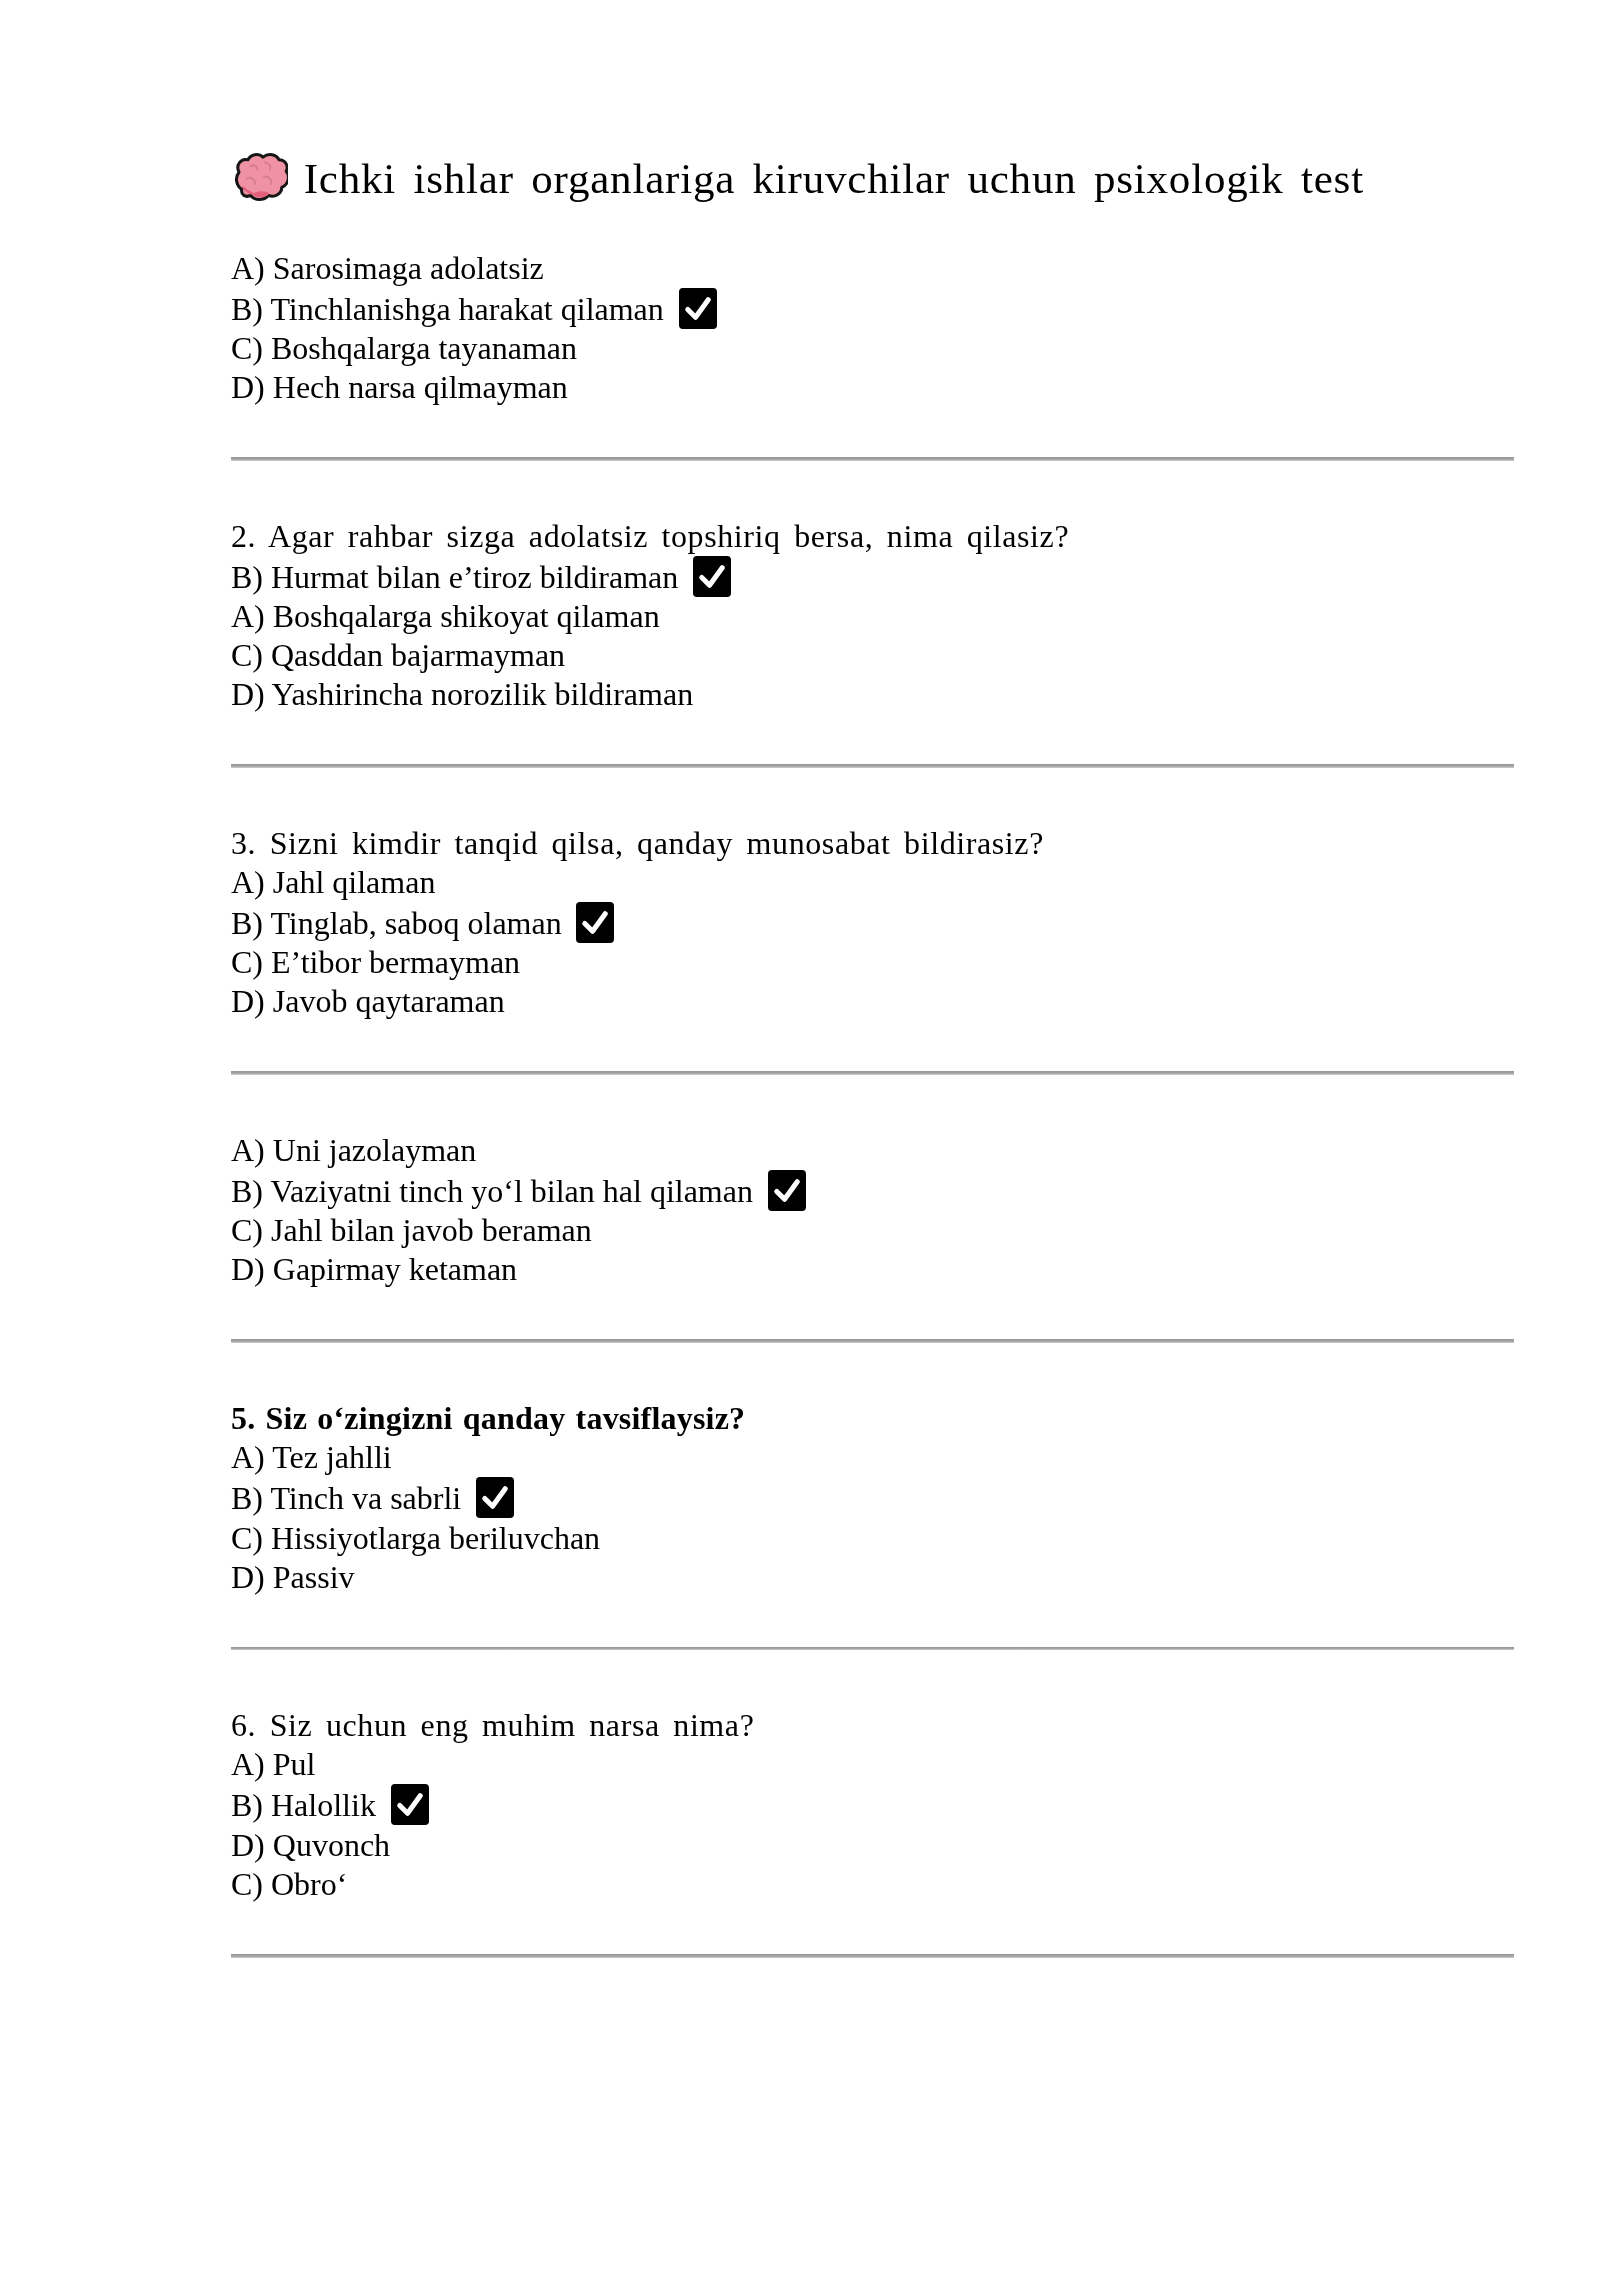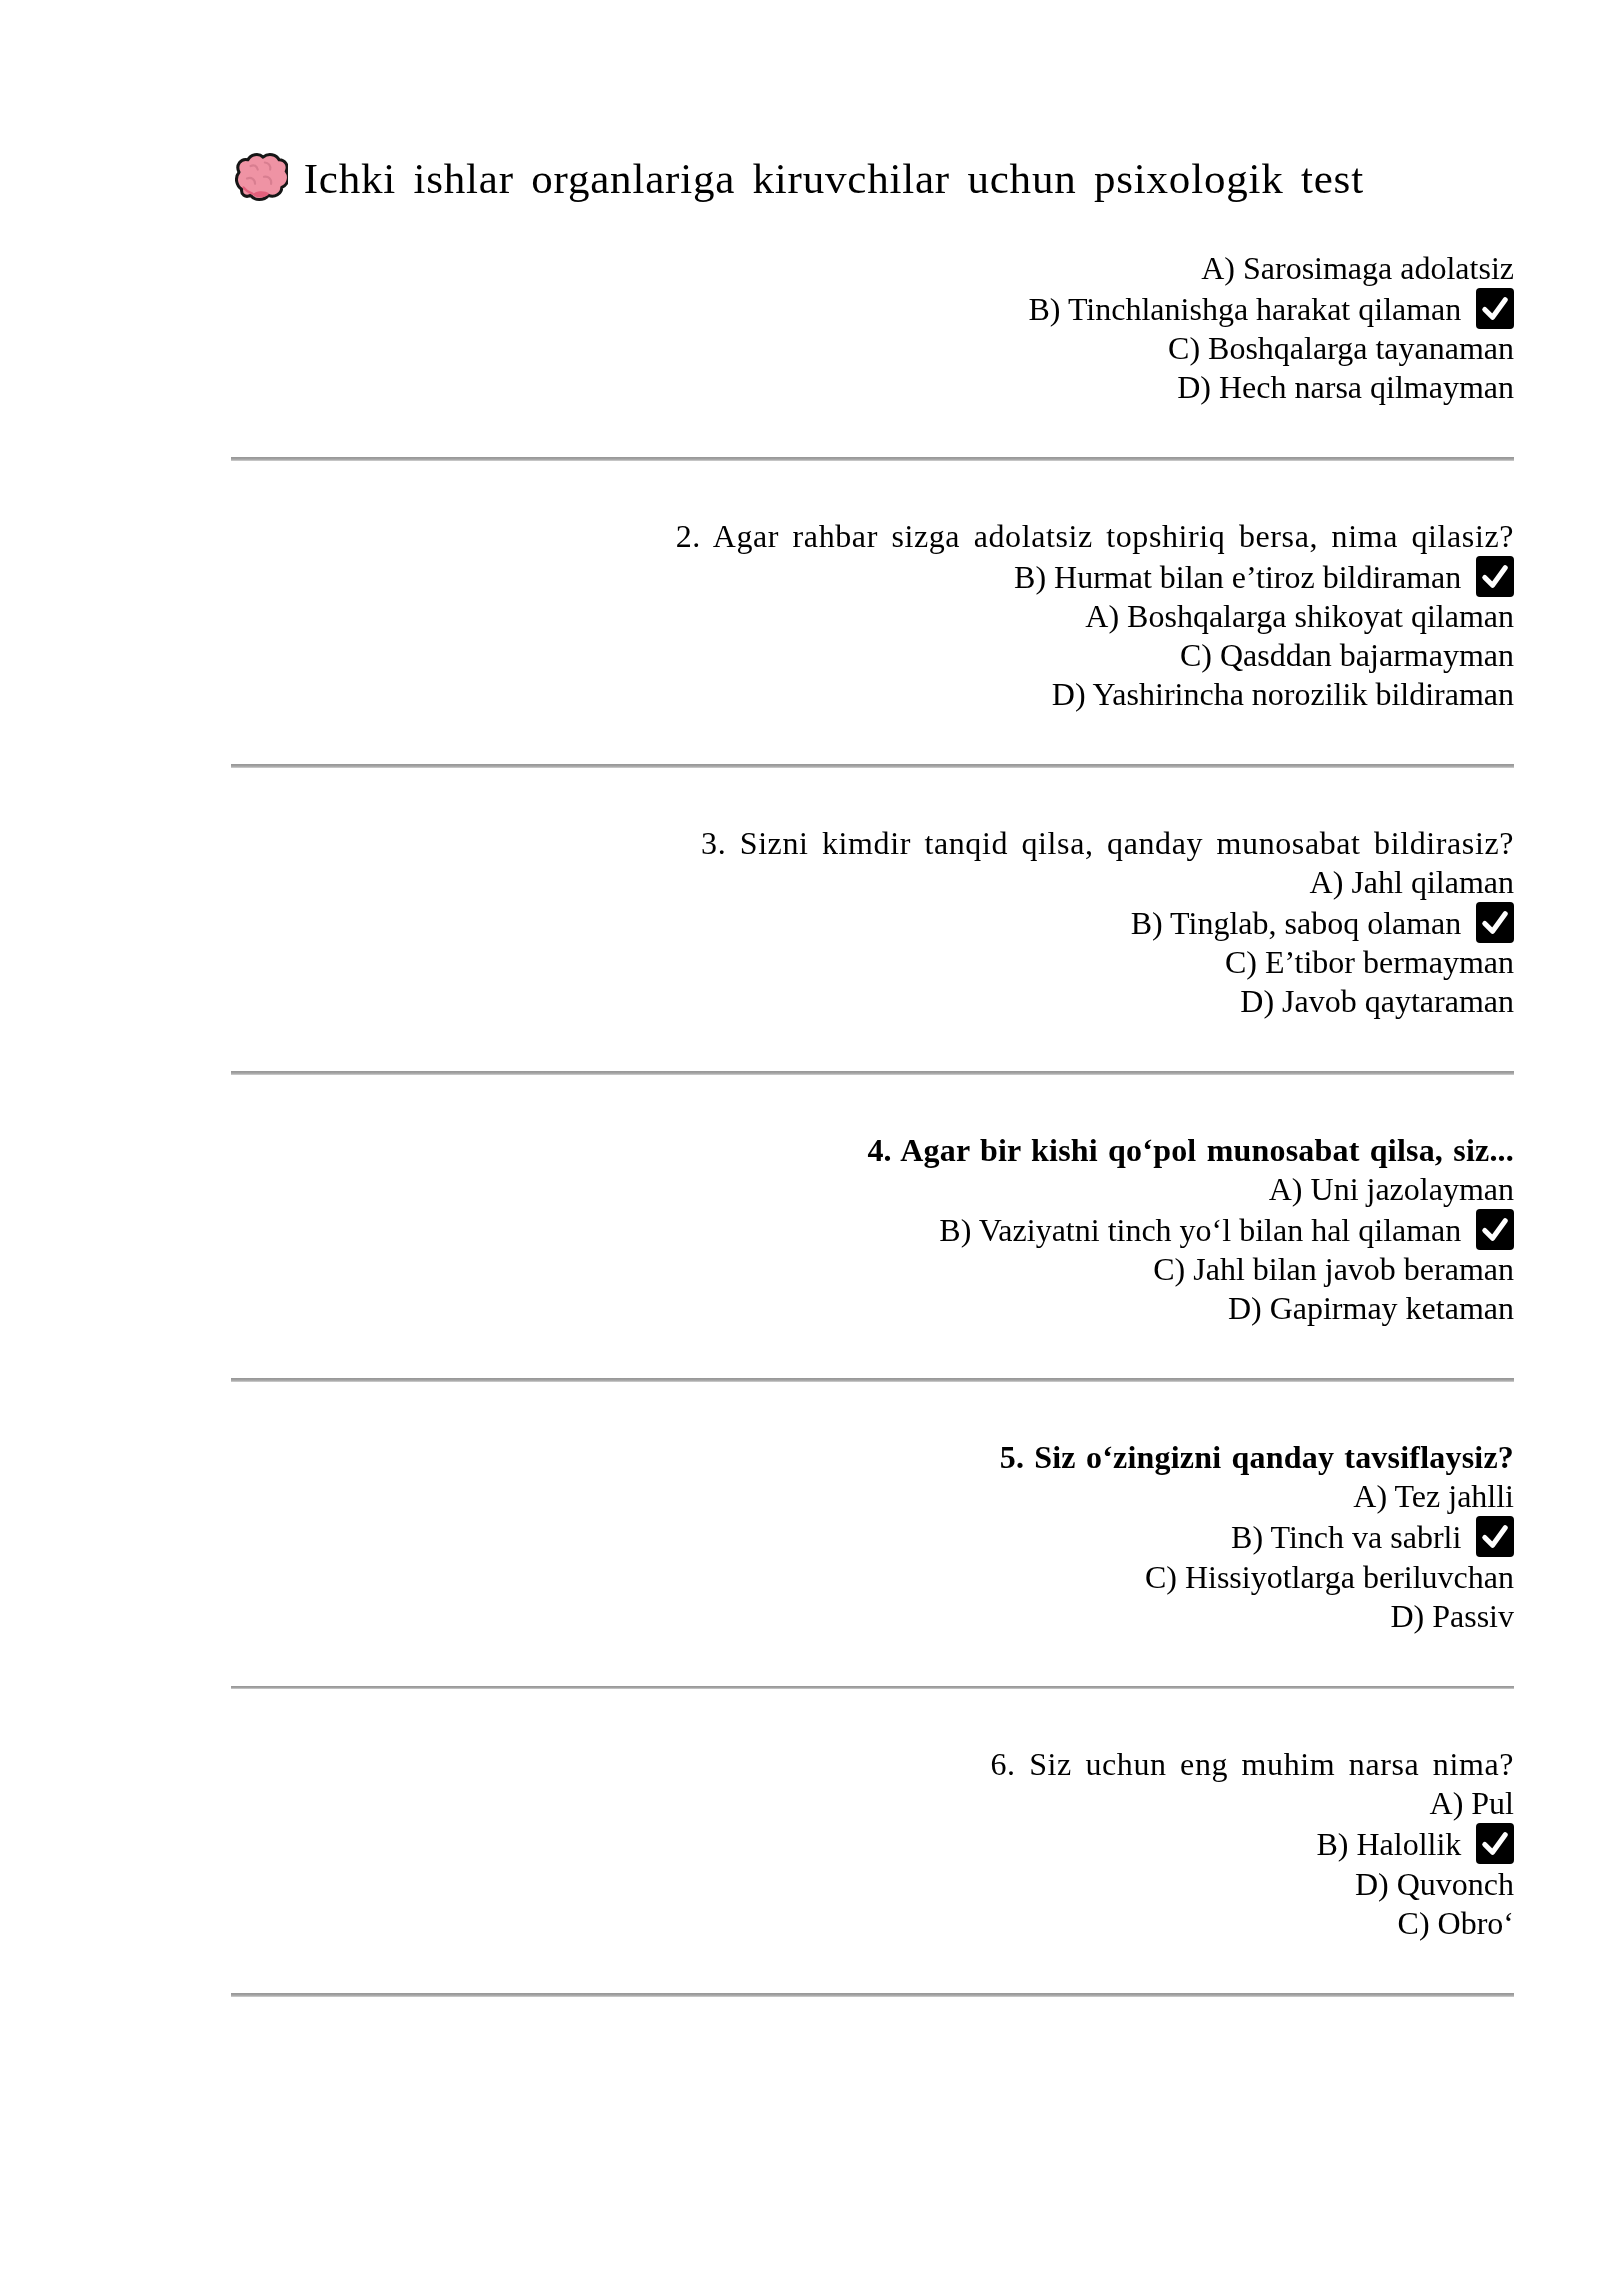--- a/index.html
+++ b/index.html
@@ -1,20 +1,20 @@
 <!DOCTYPE html>
 <html><head>
 <meta charset="utf-8">
 <style>
   html,body{margin:0;padding:0;background:#ffffff;}
   body{
     width:1621px;height:2293px;position:relative;overflow:hidden;
     font-family:"Liberation Serif","DejaVu Serif",serif;color:#000;
   }
-  .page{box-sizing:border-box;width:1621px;height:2133px;padding:147px 107px 0 231px;text-align:right;}
+  .page{box-sizing:border-box;width:1621px;height:2133px;padding:147px 107px 0 231px;}
   .title-row{display:flex;align-items:center;gap:15.7px;height:63px;margin-bottom:39px;}
   .brain{flex:0 0 auto;display:block;}
   .brain svg{display:block;width:57px;height:51px;}
   .title{margin:0;font-size:43px;font-weight:400;letter-spacing:0.8px;word-spacing:5.9px;white-space:nowrap;}
   .q{margin:0;}
   .qt{font-size:32px;line-height:39px;letter-spacing:0.6px;word-spacing:4.9px;white-space:nowrap;}
   .qt.bold{font-weight:700;letter-spacing:0.2px;word-spacing:2px;}
   .opt{font-size:32px;line-height:39px;white-space:nowrap;}
   .check{display:inline-block;margin-left:14.7px;vertical-align:-8.8px;line-height:0;}
   .check svg{display:block;width:38px;height:41px;}
@@ -69,21 +69,20 @@
     <div class="opt"><span>B) Tinglab, saboq olaman</span><span class="check"><svg viewBox="0 0 39 42">
             <rect x="0" y="0" width="39" height="42" rx="4" fill="#000"></rect>
             <path d="M9 22 L17 30 L30 12" fill="none" stroke="#fff" stroke-width="5.2" stroke-linecap="round" stroke-linejoin="round"></path>
           </svg></span></div>
     <div class="opt"><span>C) E’tibor bermayman</span></div>
     <div class="opt"><span>D) Javob qaytaraman</span></div>
   </section>
   <div class="divider"></div>
 
   <section class="q">
-    <div class="qt bold">4. Agar bir kishi qoʻpol munosabat qilsa, siz...</div>
     <div class="opt"><span>A) Uni jazolayman</span></div>
     <div class="opt"><span>B) Vaziyatni tinch yoʻl bilan hal qilaman</span><span class="check"><svg viewBox="0 0 39 42">
             <rect x="0" y="0" width="39" height="42" rx="4" fill="#000"></rect>
             <path d="M9 22 L17 30 L30 12" fill="none" stroke="#fff" stroke-width="5.2" stroke-linecap="round" stroke-linejoin="round"></path>
           </svg></span></div>
     <div class="opt"><span>C) Jahl bilan javob beraman</span></div>
     <div class="opt"><span>D) Gapirmay ketaman</span></div>
   </section>
   <div class="divider"></div>
 

